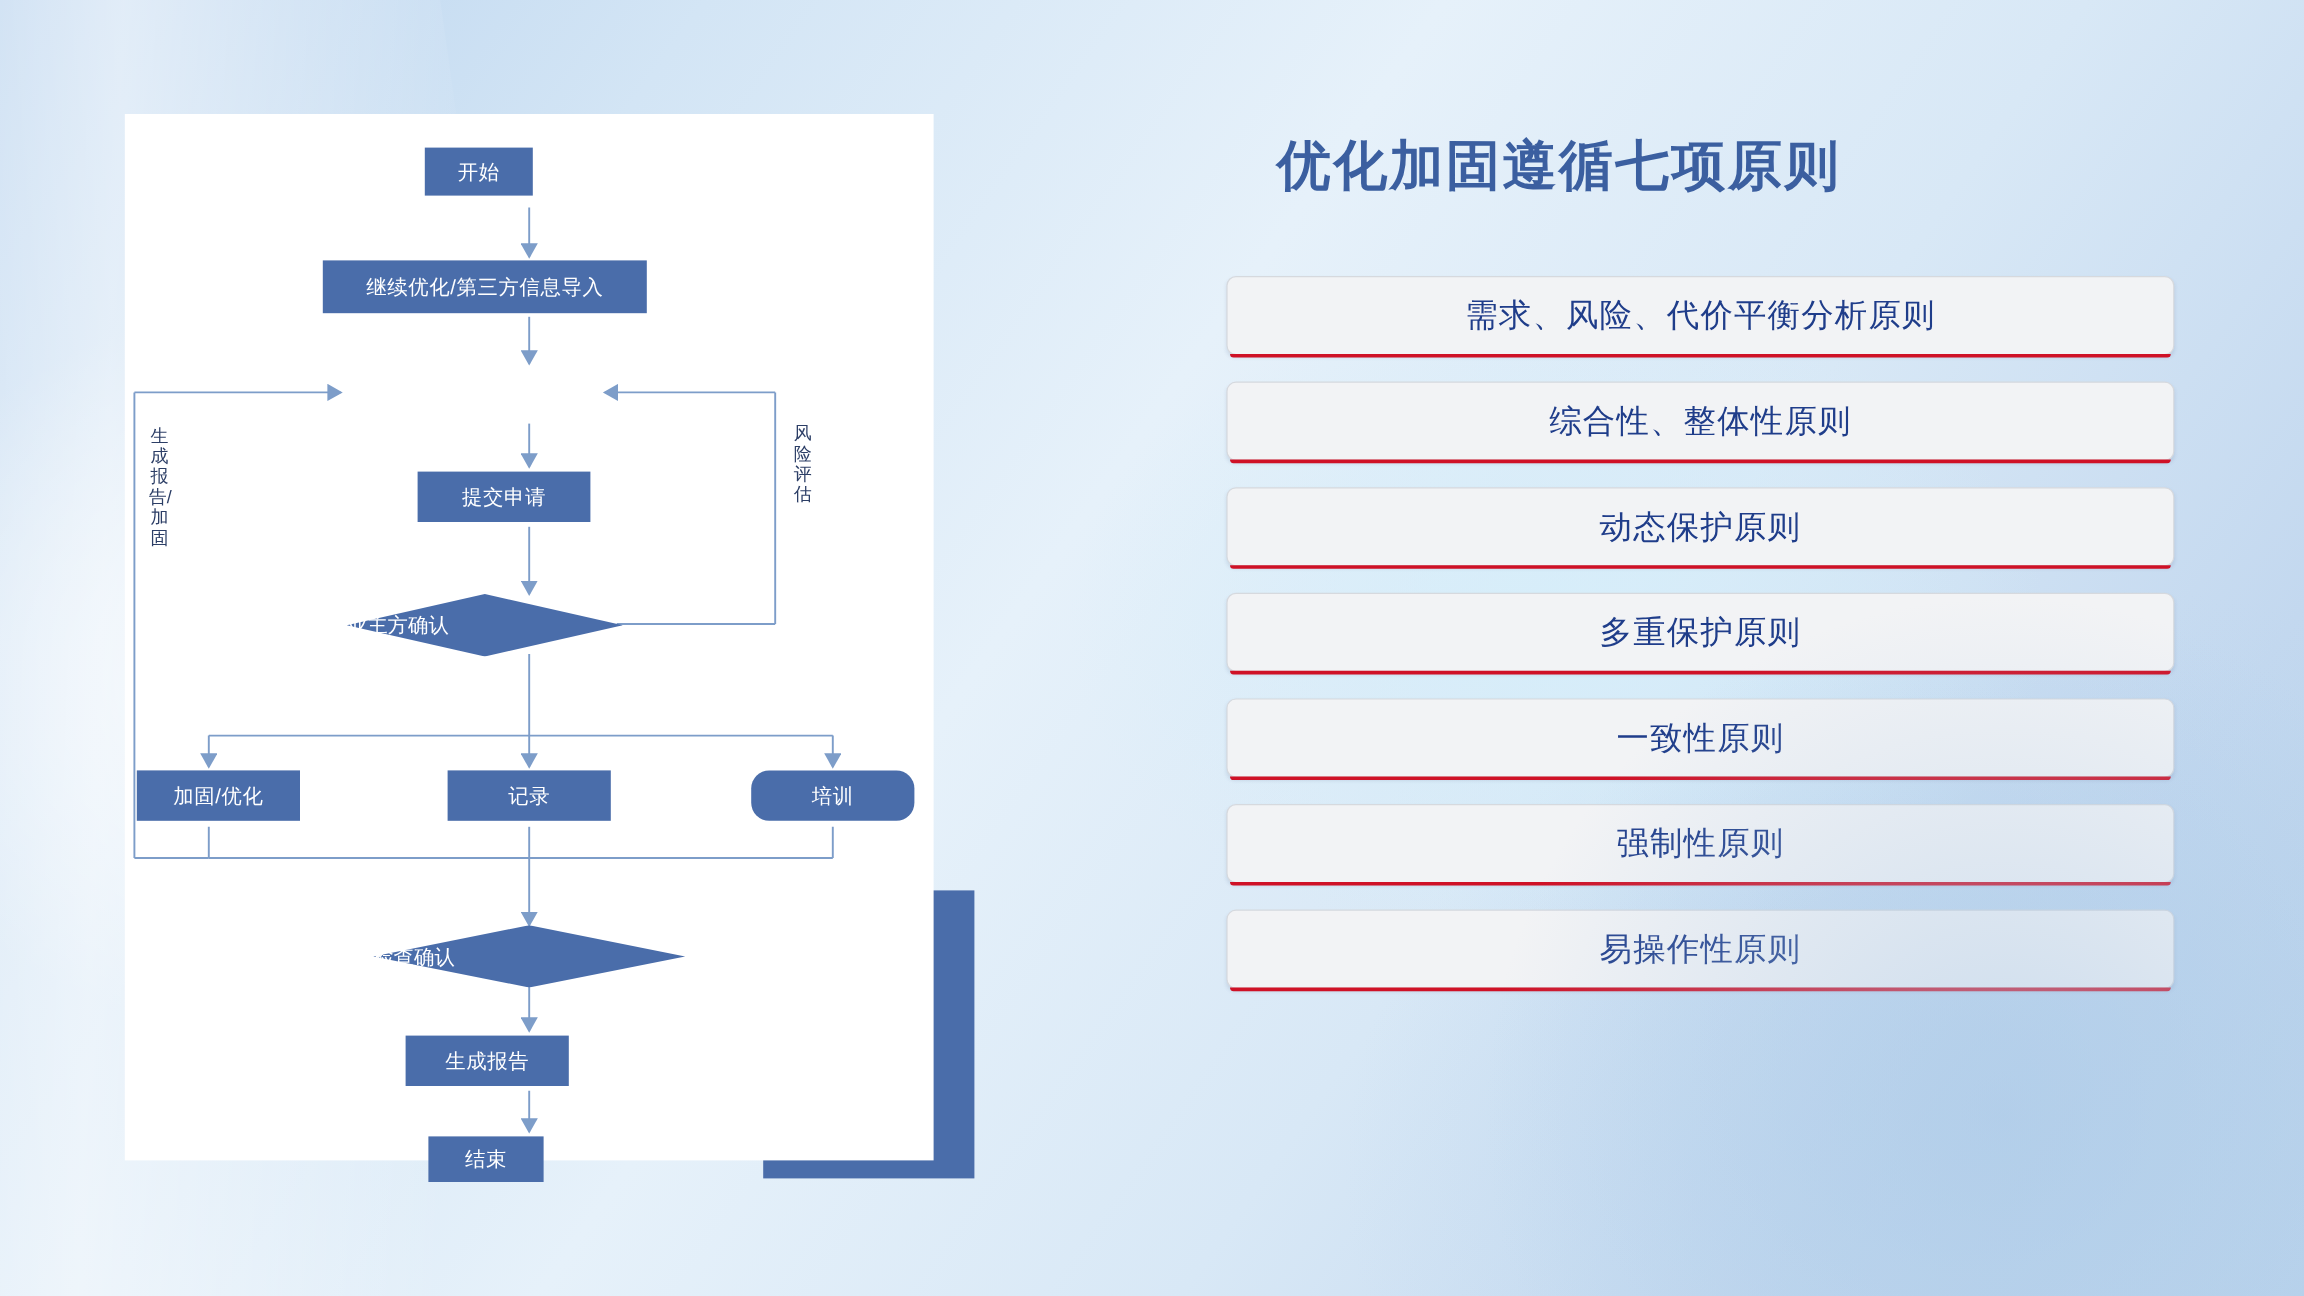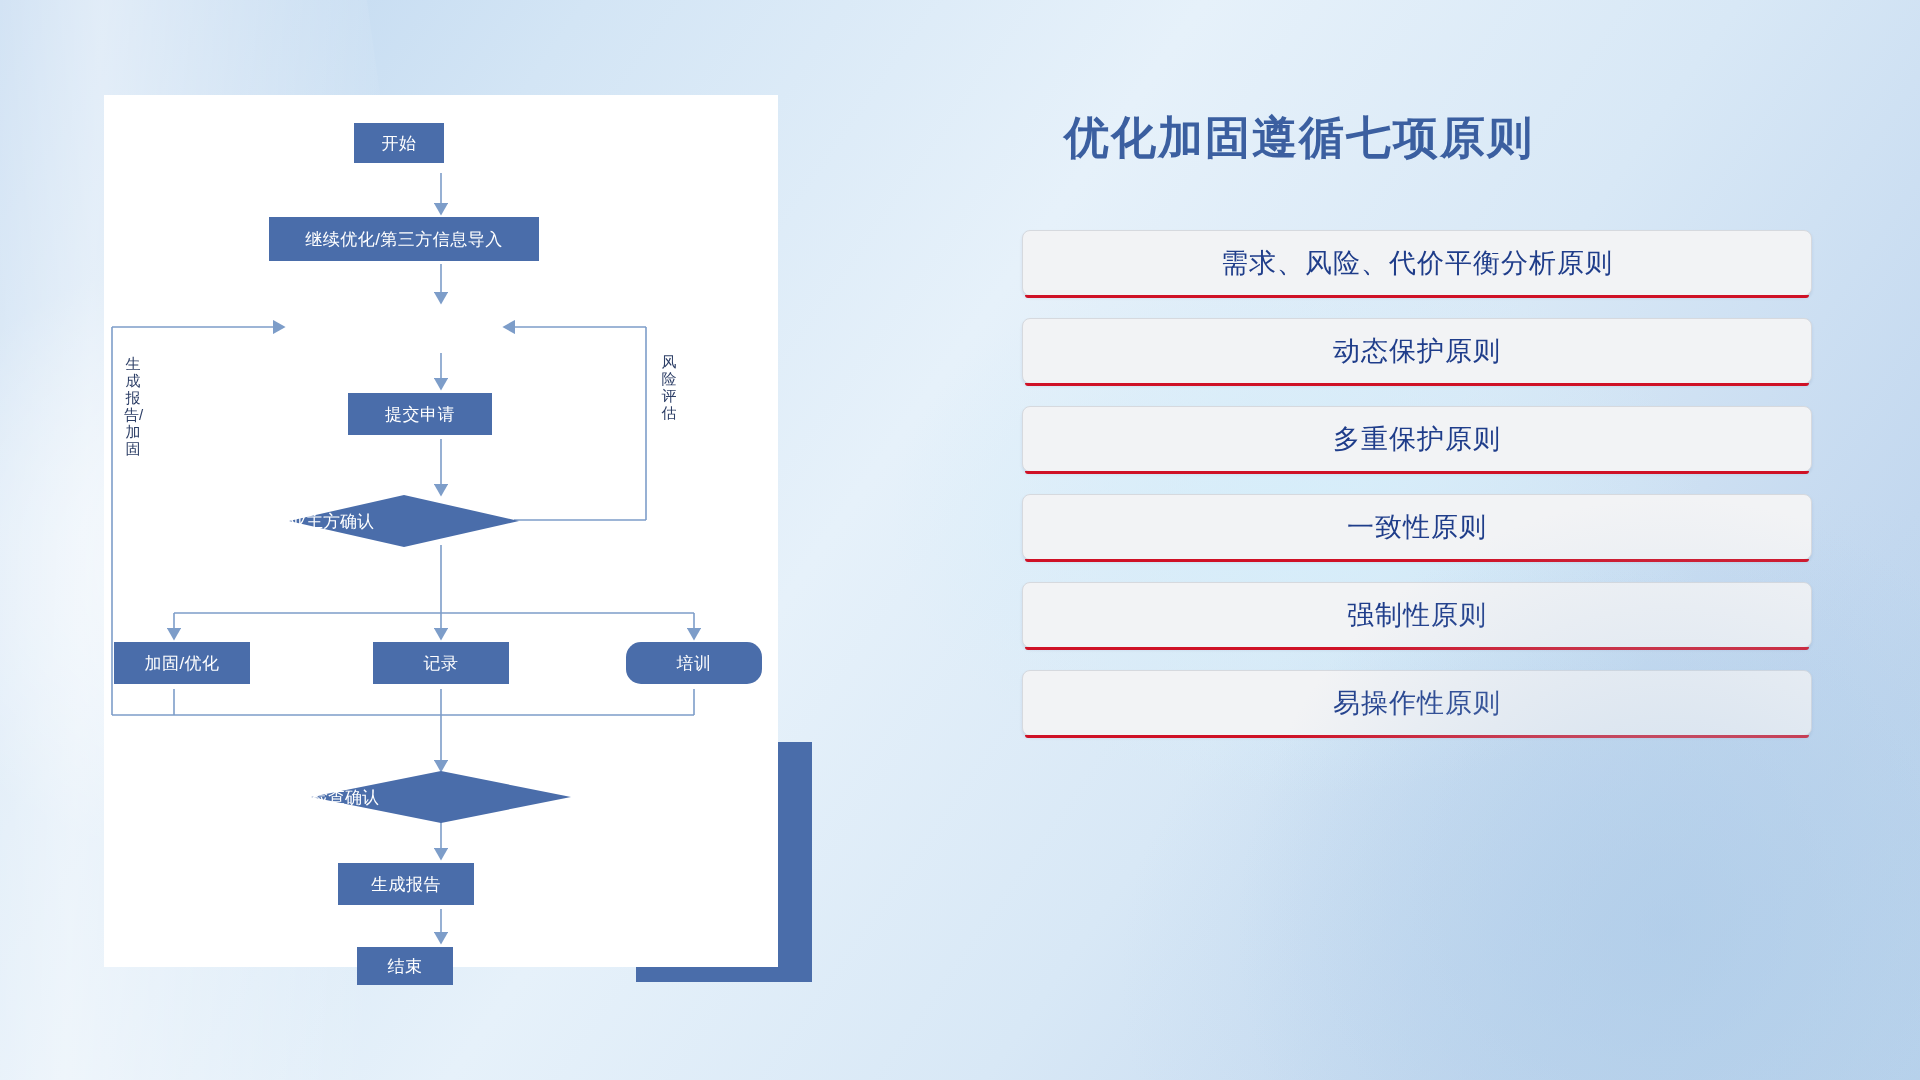--- a/index.html
+++ b/index.html
@@ -240,20 +240,21 @@
       <div class="vlabel" style="left:20px; top:260px;">生成报告/加固</div>
 
       <div class="vlabel" style="left:556px; top:258px;">风险评估</div>
     </div>
   </div>
 
   <div class="right-title">优化加固遵循七项原则</div>
 
   <div class="pill-list">
     <div class="pill">需求、风险、代价平衡分析原则</div>
+    <div class="pill">综合性、整体性原则</div>
     <div class="pill">动态保护原则</div>
     <div class="pill">多重保护原则</div>
     <div class="pill">一致性原则</div>
     <div class="pill">强制性原则</div>
     <div class="pill">易操作性原则</div>
   </div>
 
 </div>
 
 </body></html>

